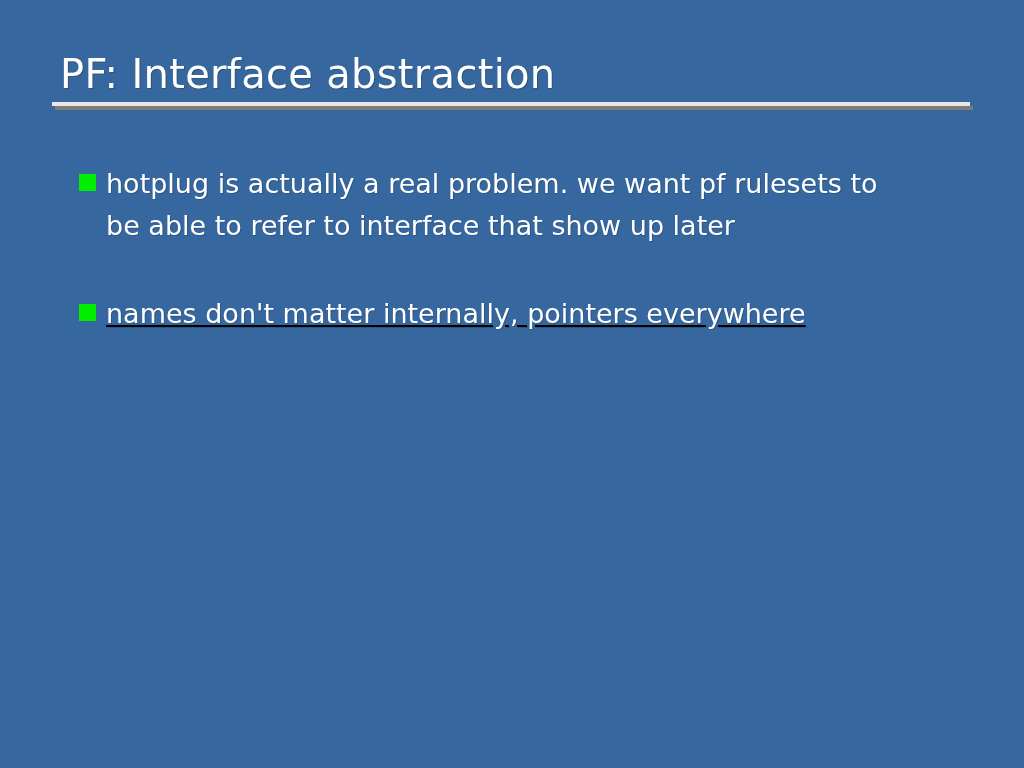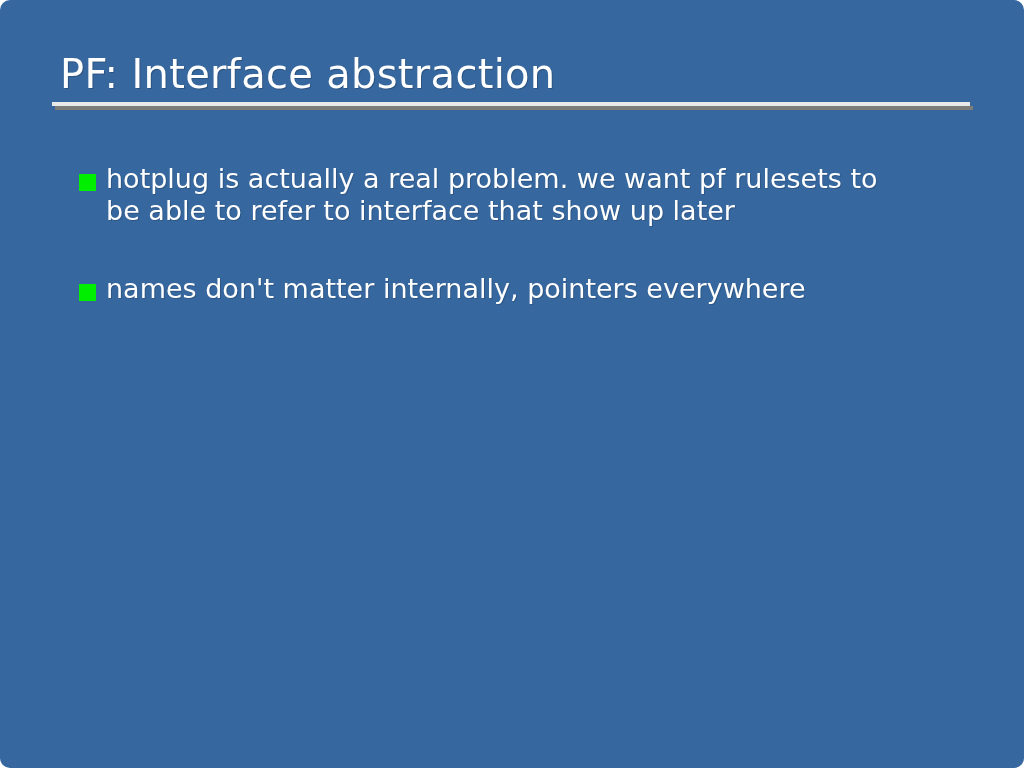--- a/index.html
+++ b/index.html
@@ -12,21 +12,20 @@
     overflow: hidden;
     font-family: "DejaVu Sans", sans-serif;
   }
 
   .slide {
     position: relative;
     width: 1024px;
     height: 768px;
     background: #36679F;
     box-sizing: border-box;
-    border-radius: 10px;
   }
 
   
   .title-block {
     position: absolute;
     left: 52px;
     top: 50px;
     width: 918px;
   }
 
@@ -68,36 +67,37 @@
     width: 890px;
   }
 
   .bullet-row {
     display: flex;
     align-items: flex-start;
     margin-bottom: 46px;
   }
   .bullet-row:last-child {
     margin-bottom: 16px;
+    text-decoration: underline;
   }
 
   .bullet-marker {
     flex: 0 0 auto;
     width: 17px;
     height: 17px;
     background: #00EE00;
     margin-top: 11px;
     margin-right: 10px;
   }
 
   .bullet-text {
     flex: 1 1 auto;
     font-family: "DejaVu Sans", sans-serif;
     font-size: 27px;
-    line-height: 32px;
+    line-height: 42px;
     color: #FFFFFF;
     text-shadow: 1px 1px 0 rgba(25, 45, 70, 0.30);
     max-width: 812px;
   }
 
   .bullet-row.wide .bullet-text {
     max-width: 870px;
     white-space: nowrap;
   }
 </style>

